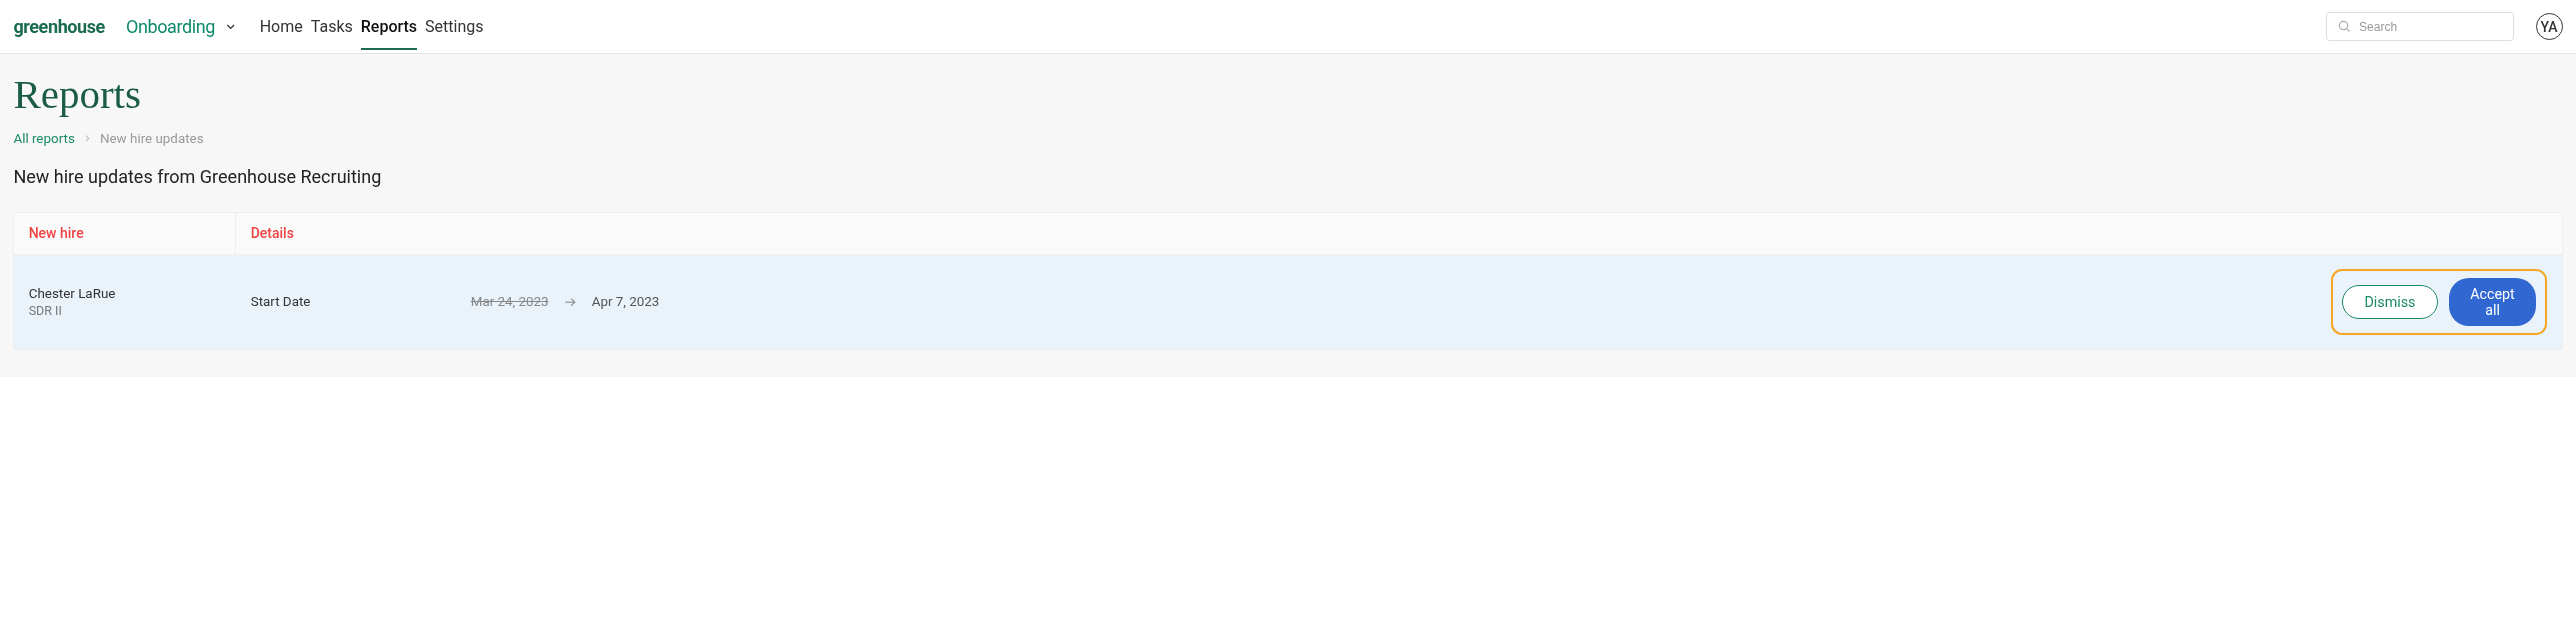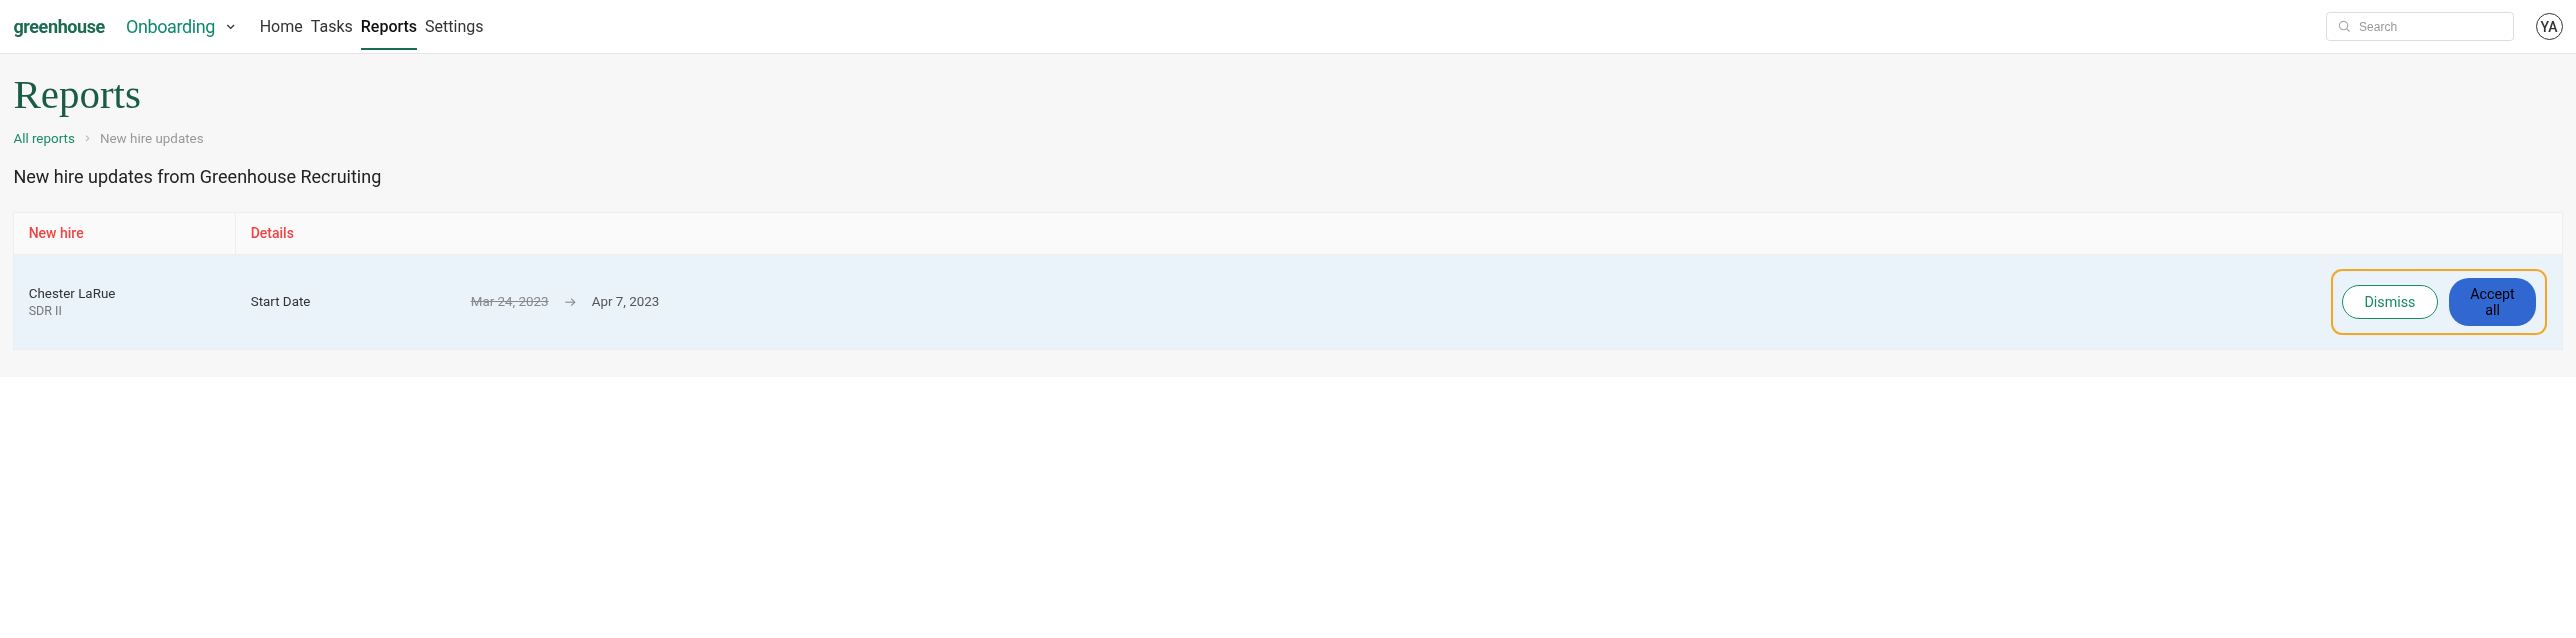--- a/index.html
+++ b/index.html
@@ -181,21 +181,21 @@
       border: none;
       font-family: inherit;
     }
     .btn-dismiss {
       background: #fff;
       color: #1a8a65;
       border: 1.3px solid #1a8a65;
     }
     .btn-accept {
       background: #3167d1;
-      color: #000000;
+      color: #ffffff;
     }
   </style>
 </head>
 <body>
 
 <div class="header">
   <div class="logo-wrap">
     <div class="logo">
       <span class="logo-primary">greenhouse</span>
       <span class="logo-secondary">Onboarding</span>

